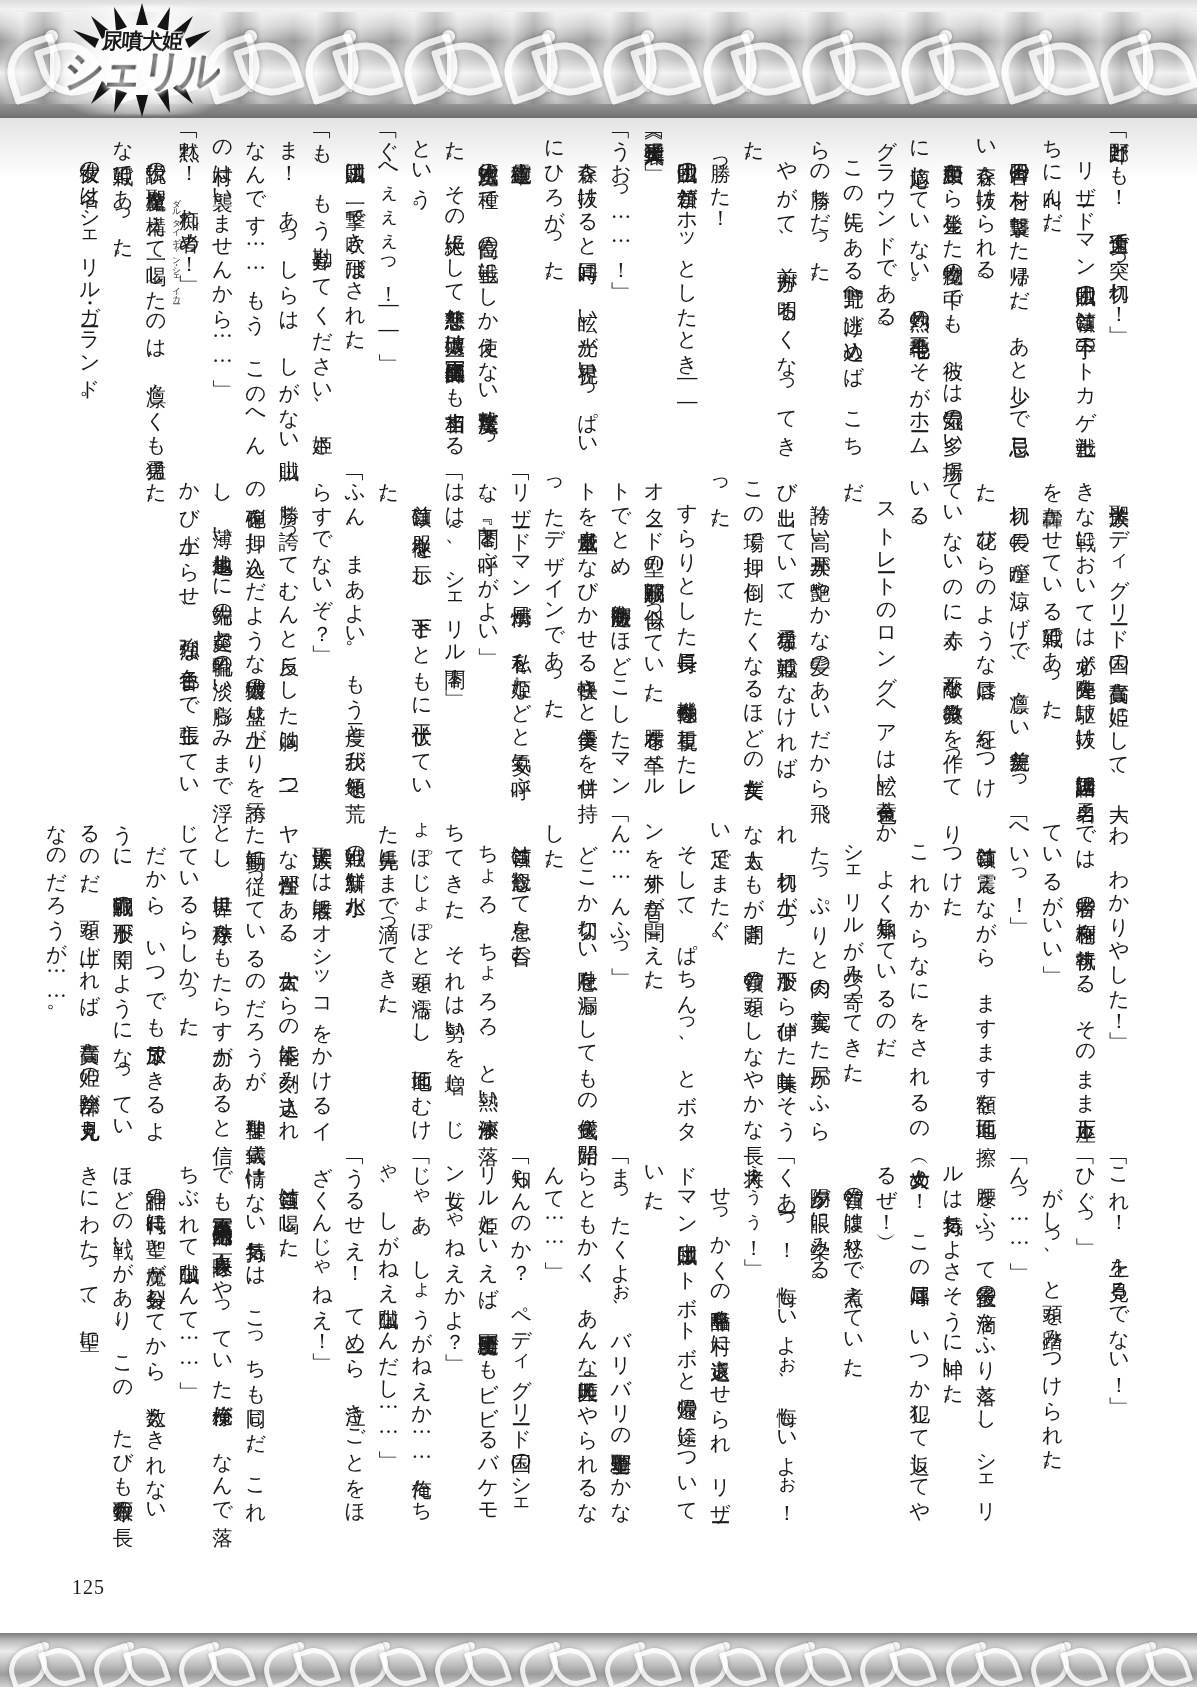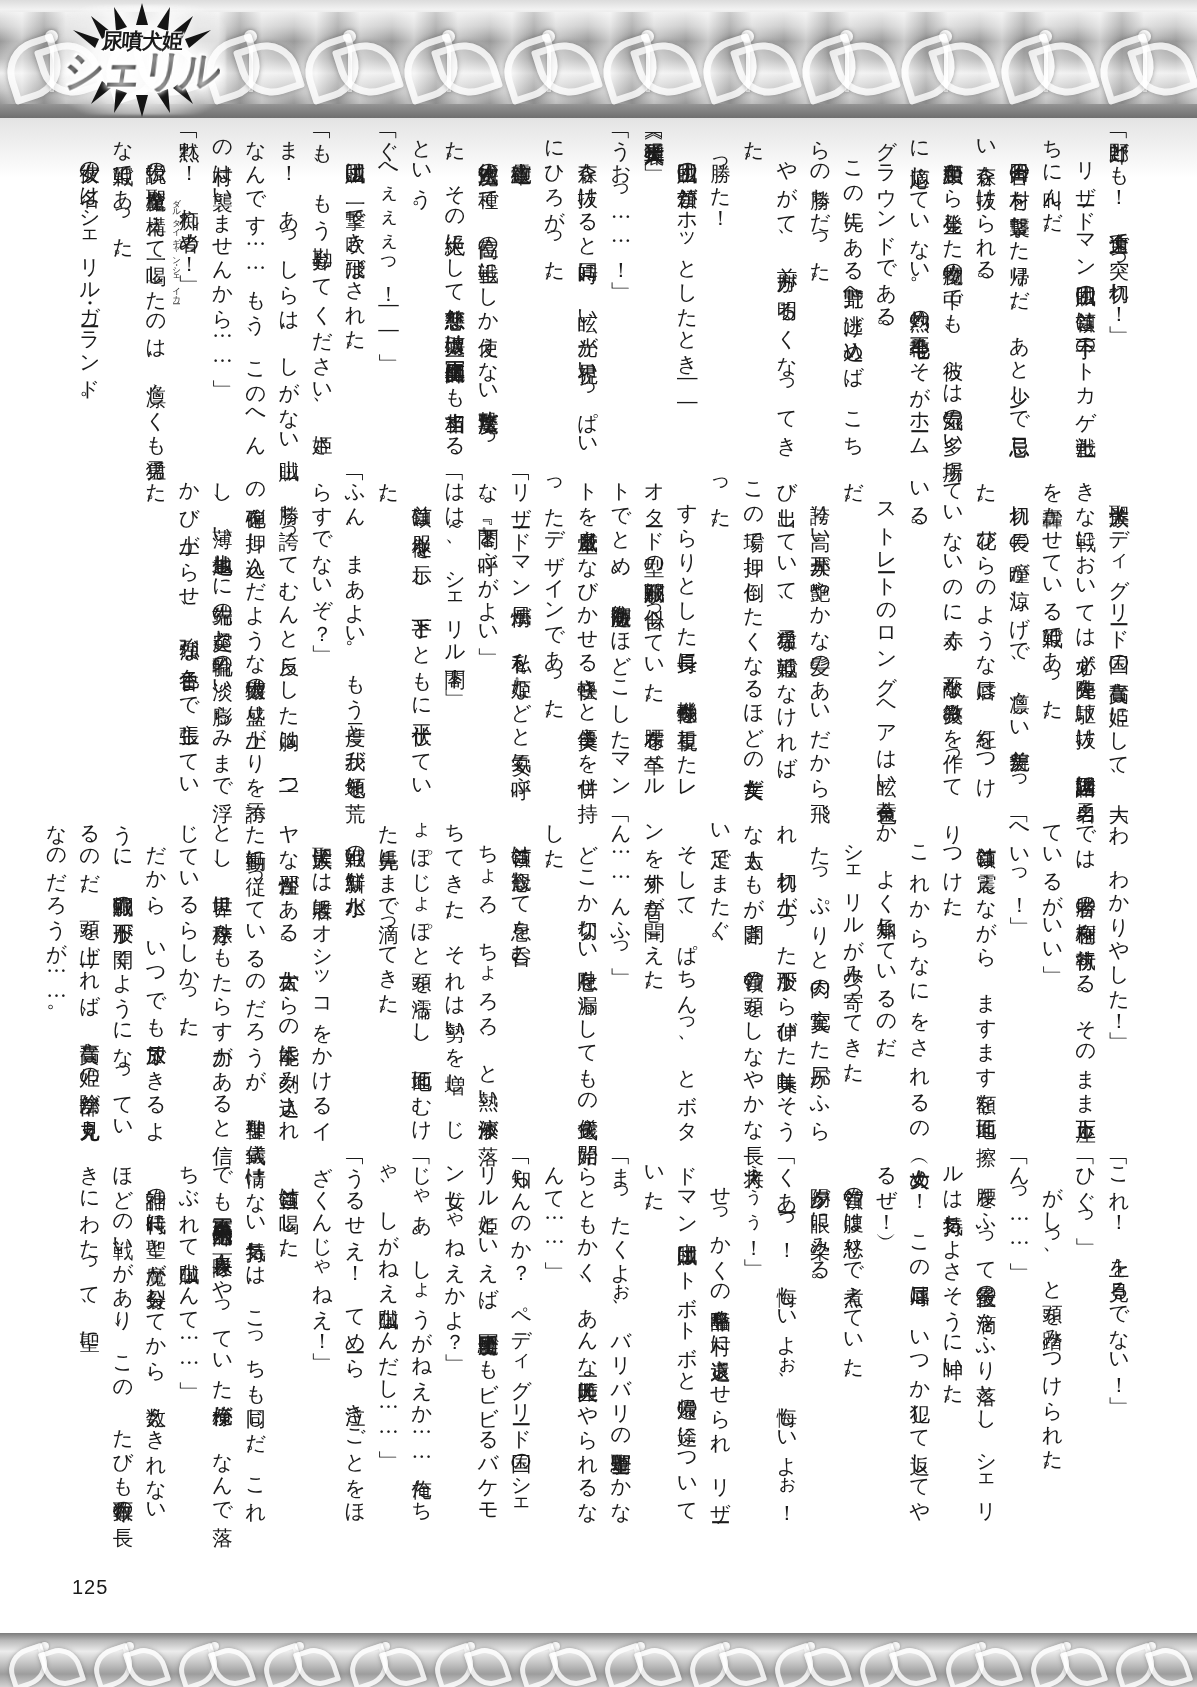--- a/index.html
+++ b/index.html
@@ -215,21 +215,21 @@
     letter-spacing: 0px;
     color: #222;
     white-space: nowrap;
   }
 
   
   .page-num {
     position: absolute;
     left: 72px;
     top: 1576px;
-    font-family: Liberation Sans, sans-serif;
+    font-family: Liberation Serif, serif;
     font-size: 20px;
     color: #1a1a1a;
     letter-spacing: 1px;
   }
 
   
   .paper-shade {
     position: absolute;
     left: 0; top: 118px;
     width: 1197px; height: 60px;

